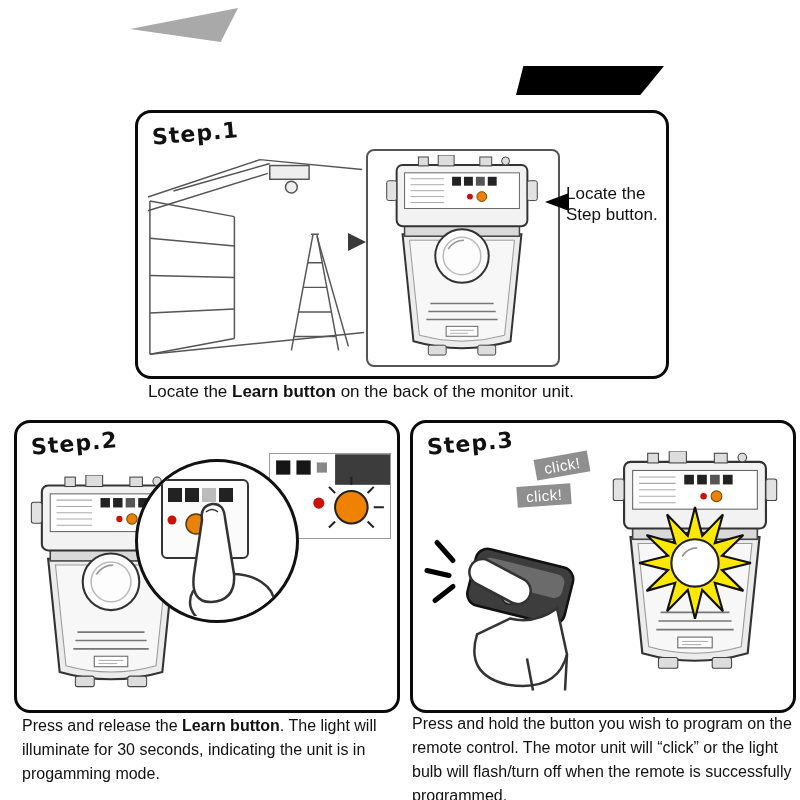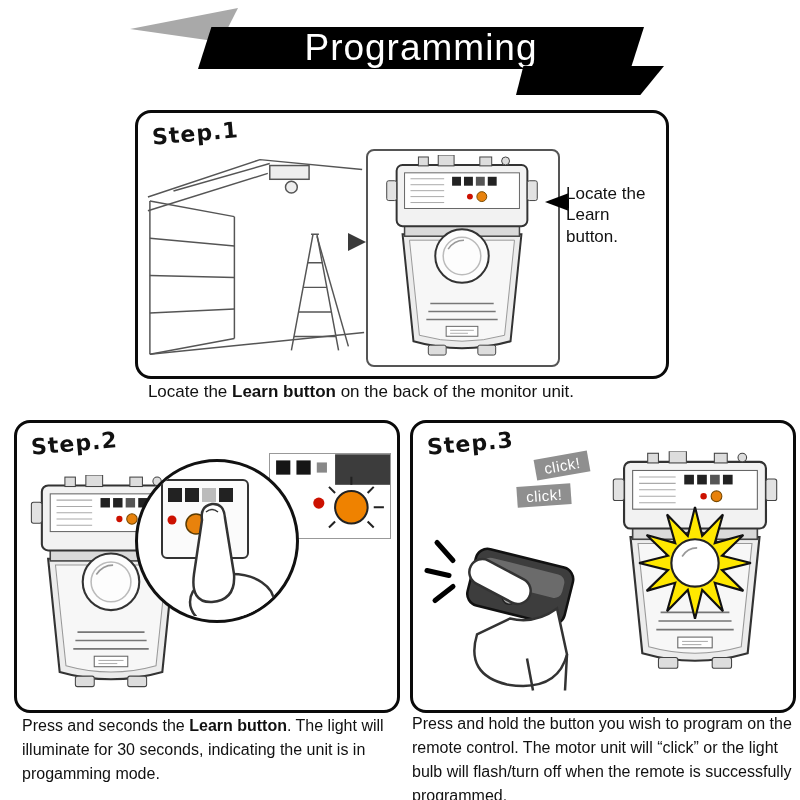--- a/index.html
+++ b/index.html
@@ -88,23 +88,20 @@
       <circle cx="124" cy="6" r="4" fill="#ddd" stroke="#444"></circle>
       <rect x="4" y="26" width="10" height="20" rx="2" fill="#e2e2e2" stroke="#444"></rect>
       <rect x="146" y="26" width="10" height="20" rx="2" fill="#e2e2e2" stroke="#444"></rect>
       <circle cx="80" cy="102" r="27" fill="#fdfdfd" stroke="#333" stroke-width="2"></circle>
       <circle cx="80" cy="102" r="19" fill="none" stroke="#bbb" stroke-width="1.5"></circle>
       <path d="M66 95 Q72 86 82 86" stroke="#999" fill="none" stroke-width="1.5"></path>
     </symbol>
   </svg>
 
   <div class="gray-arrow"></div>
-  <div class="banner">
-    <span class="banner-title">Programming</span>
-  </div>
   <div class="banner-fold"></div>
 
   <div class="panel" id="panel1">
     <div class="step-label">Step.1</div>
 
     <svg class="garage" width="226" height="226" viewBox="0 0 230 228">
       <g stroke="#555" stroke-width="1.5" fill="none">
         <path d="M4 58 L118 20 L222 30"></path>
         <path d="M30 52 L128 24"></path>
         <path d="M4 72 L126 34"></path>
@@ -123,21 +120,21 @@
 
     <div class="inset1">
       <svg width="160" height="208" viewBox="0 0 160 210" style="position:absolute;left:14px;top:4px">
         <use href="#motor"></use>
       </svg>
     </div>
 
     <div class="callout-arrow"></div>
     <div class="callout">
       <span>Locate the</span><br>
-      <span>Learn button.</span>
+      <span>Step button.</span>
     </div>
   </div>
 
   <div class="caption caption1">
     <span>Locate the </span><b>Learn button</b><span> on the back of the monitor unit.</span>
   </div>
 
   <div class="panel" id="panel2">
     <div class="step-label">Step.2</div>
 
@@ -170,21 +167,21 @@
         <circle cx="34" cy="58" r="4.5" fill="#cc1100"></circle>
         <circle cx="58" cy="62" r="10" fill="#e8820c" stroke="#5a3a00" stroke-width="1.5"></circle>
         <ellipse cx="94" cy="140" rx="42" ry="28" fill="#fff" stroke="#333" stroke-width="2.5"></ellipse>
         <path d="M64 58 Q62 44 74 42 Q86 41 87 56 L96 112 Q98 138 74 140 Q52 141 56 112 Z" fill="#fff" stroke="#333" stroke-width="2.5"></path>
         <path d="M68 50 Q74 45 80 50" fill="none" stroke="#333" stroke-width="1.5"></path>
       </svg>
     </div>
   </div>
 
   <div class="caption caption2">
-    <span>Press and seconds the </span><b>Learn button</b><span>. The light will illuminate for 30 seconds, indicating the unit is in progamming mode.</span>
+    <span>Press and release the </span><b>Learn button</b><span>. The light will illuminate for 30 seconds, indicating the unit is in progamming mode.</span>
   </div>
 
   <div class="panel" id="panel3">
     <div class="step-label">Step.3</div>
 
     <div class="click-tag click1">click!</div>
     <div class="click-tag click2">click!</div>
 
     <svg class="hand" width="200" height="188" viewBox="0 0 200 185">
       <g stroke="#000" stroke-width="5" stroke-linecap="round">

